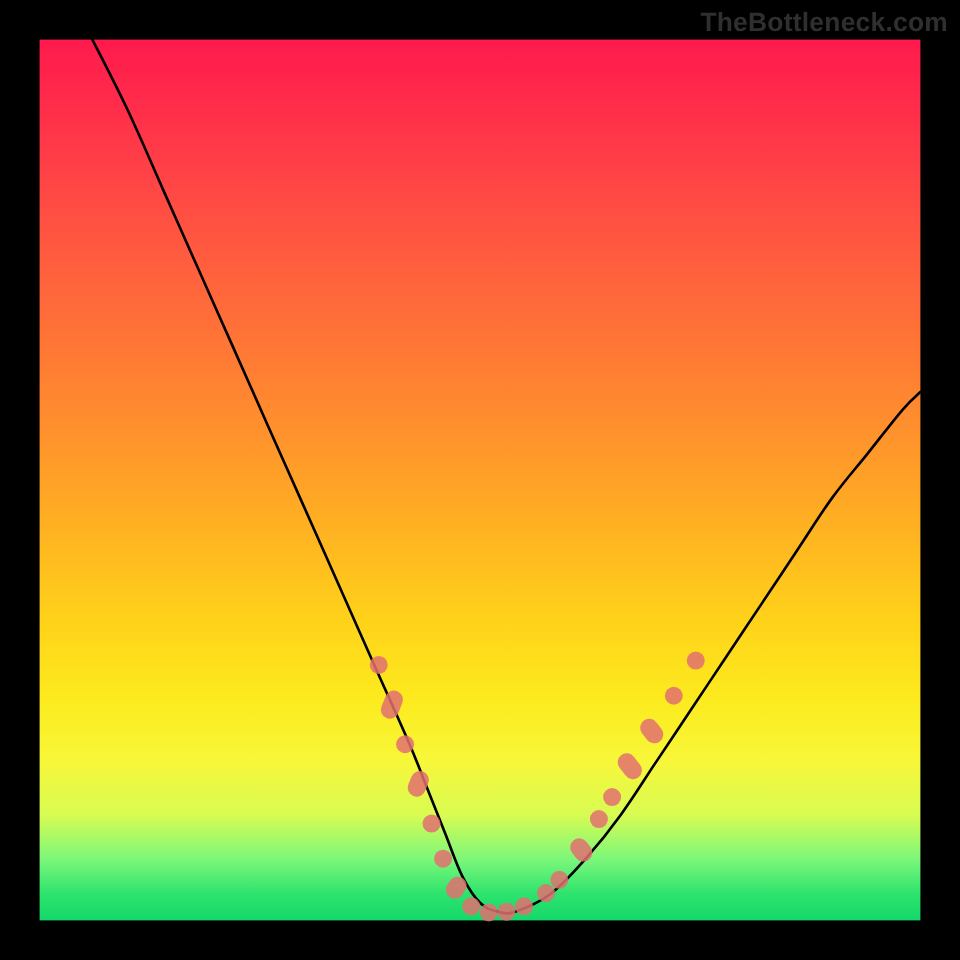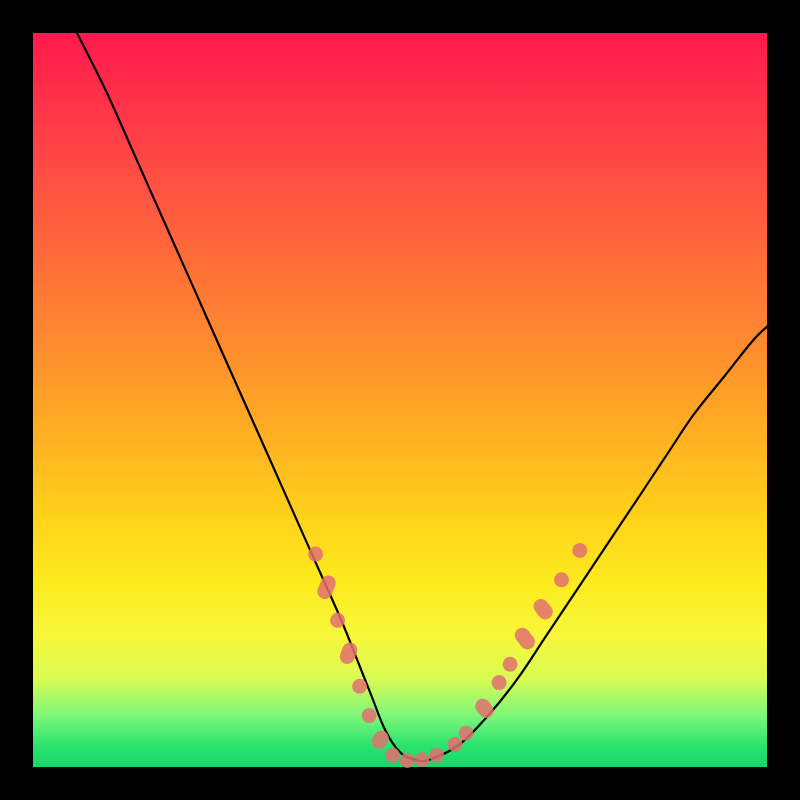--- a/index.html
+++ b/index.html
@@ -98,13 +98,14 @@
           <rect class="pill" x="-10.3" y="-7.5" width="20.6" height="15.0" rx="7.5" transform="translate(451.4 675.3) rotate(52)"></rect>
           <circle class="dot" cx="466.1" cy="649.6" r="7.5"></circle>
           <circle class="dot" cx="477.1" cy="631.2" r="7.5"></circle>
           <rect class="pill" x="-11.7" y="-7.5" width="23.5" height="15.0" rx="7.5" transform="translate(491.8 605.5) rotate(52)"></rect>
           <rect class="pill" x="-11.0" y="-7.5" width="22.0" height="15.0" rx="7.5" transform="translate(510.1 576.2) rotate(52)"></rect>
           <circle class="dot" cx="528.5" cy="546.8" r="7.5"></circle>
           <circle class="dot" cx="546.8" cy="517.5" r="7.5"></circle>
         </g>
     </svg>
   </div>
+  <div class="watermark">TheBottleneck.com</div>
 </div>
 
 </body></html>

